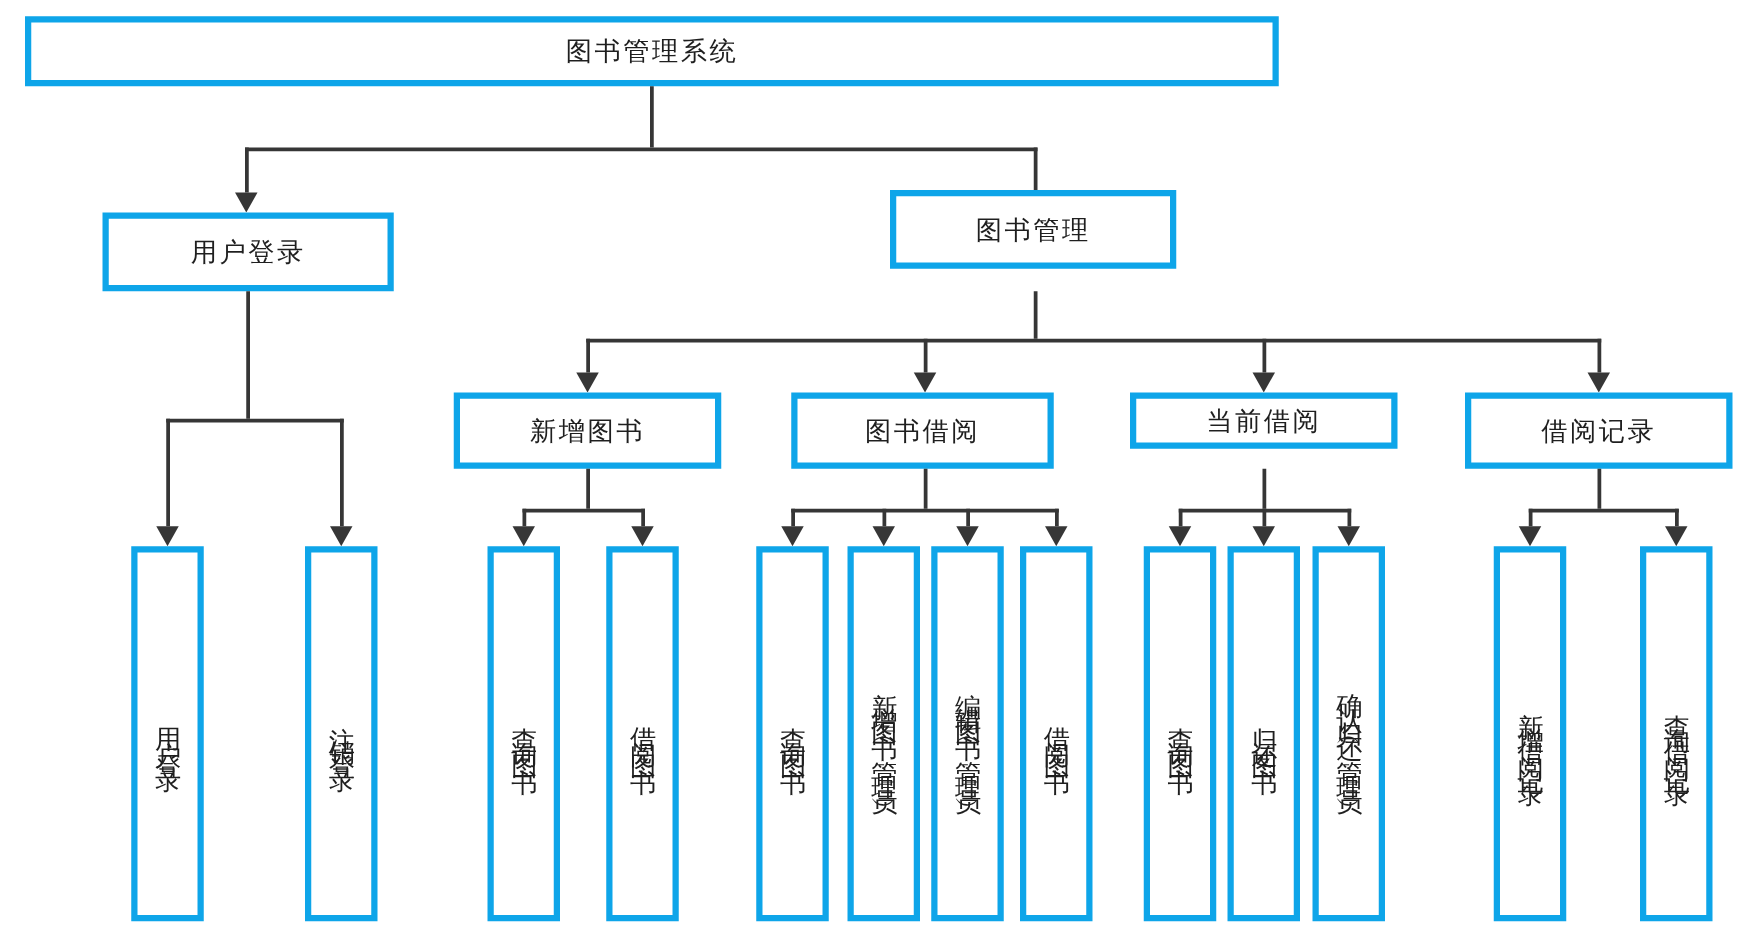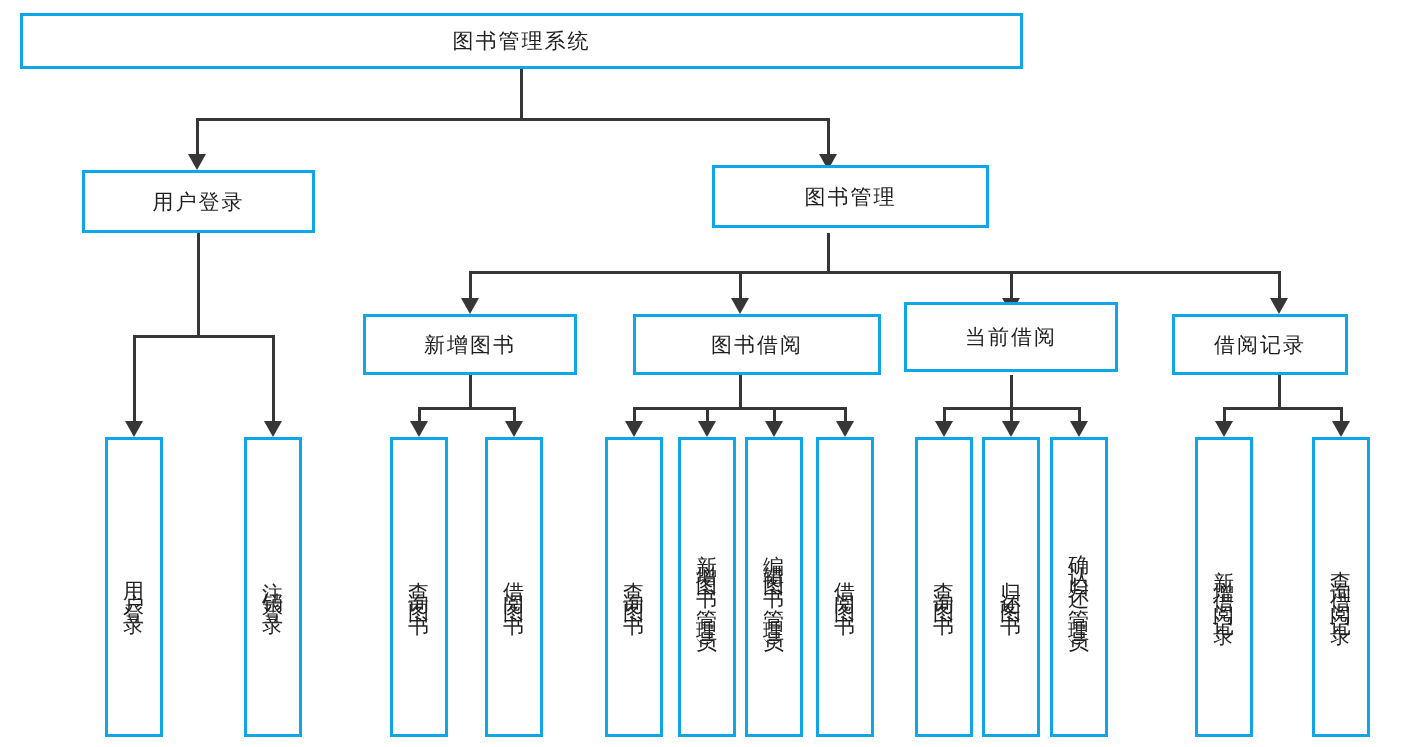--- a/index.html
+++ b/index.html
@@ -7,21 +7,21 @@
     position:relative;
     width:1405px;height:747px;
     background:#ffffff;
     font-family:"Liberation Sans", sans-serif;
     color:#1f1f1f;
     overflow:hidden;
   }
   .box{
     position:absolute;
     box-sizing:border-box;
-    border:3px solid #0ea5e9;
+    border:5px solid #0ea5e9;
     background:#ffffff;
     display:flex;
     align-items:center;
     justify-content:center;
   }
   .lbl{
     font-size:21px;
     letter-spacing:2px;
     white-space:nowrap;
     color:#1f1f1f;
@@ -63,21 +63,21 @@
   <div class="vline" style="left:520px;top:69px;height:49px"></div>
   <div class="hline" style="left:196px;top:118px;width:634px"></div>
   <div class="vline" style="left:196px;top:118px;height:36px"></div>
   <div class="ahead" style="left:188px;top:154px"></div>
   <div class="vline" style="left:827px;top:118px;height:36px"></div>
   <div class="ahead" style="left:819px;top:154px"></div>
 
   <div class="box" style="left:82px;top:170px;width:233px;height:63px">
     <span class="lbl">用户登录</span>
   </div>
-  <div class="box" style="left:712px;top:165px;width:277px;height:63px">
+  <div class="box" style="left:712px;top:152px;width:229px;height:63px">
     <span class="lbl">图书管理</span>
   </div>
 
   <div class="vline" style="left:197px;top:233px;height:102px"></div>
   <div class="hline" style="left:133px;top:335px;width:142px"></div>
   <div class="vline" style="left:133px;top:335px;height:86px"></div>
   <div class="ahead" style="left:125px;top:421px"></div>
   <div class="vline" style="left:272px;top:335px;height:86px"></div>
   <div class="ahead" style="left:264px;top:421px"></div>
 
@@ -88,27 +88,27 @@
   <div class="vline" style="left:739px;top:271px;height:27px"></div>
   <div class="ahead" style="left:731px;top:298px"></div>
   <div class="vline" style="left:1010px;top:271px;height:27px"></div>
   <div class="ahead" style="left:1002px;top:298px"></div>
   <div class="vline" style="left:1278px;top:271px;height:27px"></div>
   <div class="ahead" style="left:1270px;top:298px"></div>
 
   <div class="box" style="left:363px;top:314px;width:214px;height:61px">
     <span class="lbl">新增图书</span>
   </div>
-  <div class="box" style="left:633px;top:314px;width:248px;height:61px">
+  <div class="box" style="left:633px;top:314px;width:210px;height:61px">
     <span class="lbl">图书借阅</span>
   </div>
-  <div class="box" style="left:904px;top:302px;width:214px;height:70px">
+  <div class="box" style="left:904px;top:314px;width:214px;height:45px">
     <span class="lbl">当前借阅</span>
   </div>
-  <div class="box" style="left:1172px;top:314px;width:176px;height:61px">
+  <div class="box" style="left:1172px;top:314px;width:214px;height:61px">
     <span class="lbl">借阅记录</span>
   </div>
 
   <div class="vline" style="left:469px;top:375px;height:32px"></div>
   <div class="hline" style="left:418px;top:407px;width:98px"></div>
   <div class="vline" style="left:418px;top:407px;height:14px"></div>
   <div class="ahead" style="left:410px;top:421px"></div>
   <div class="vline" style="left:513px;top:407px;height:14px"></div>
   <div class="ahead" style="left:505px;top:421px"></div>
 

